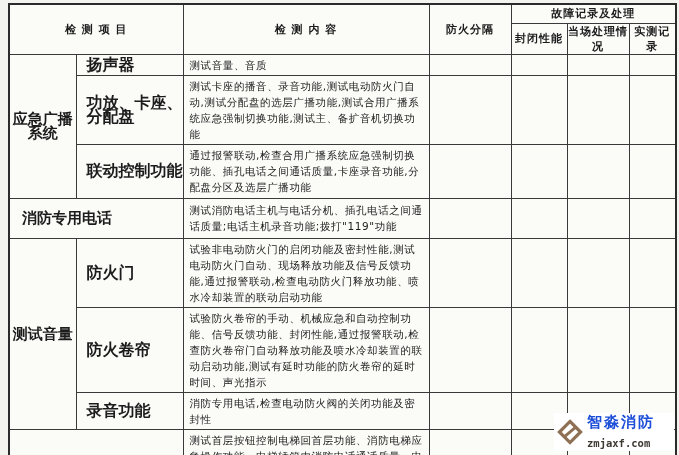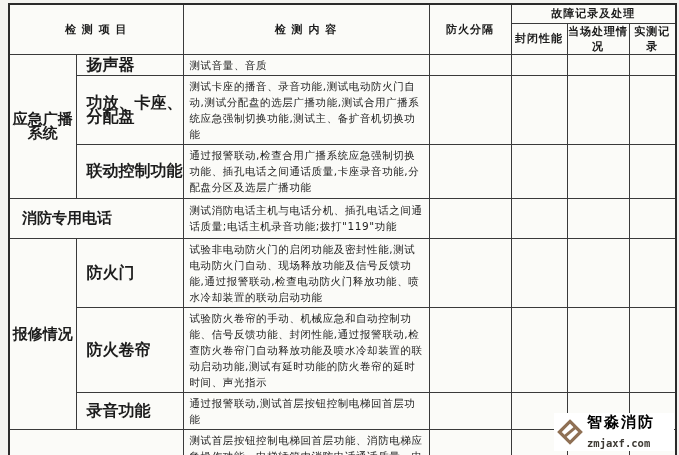--- a/index.html
+++ b/index.html
@@ -43,21 +43,21 @@
     position:absolute;right:5px;bottom:4px;
     width:114px;height:36px;
     background:#ffffff;
     display:flex;align-items:center;gap:4px;
     padding:1px 3px;
     z-index:5;
   }
   .wm-logo{flex:0 0 auto;display:flex;align-items:center;}
   .wm-text{display:flex;flex-direction:column;line-height:1;}
   .wm-brand{
-    font-size:15px;font-weight:bold;color:#000000;letter-spacing:2px;
+    font-size:15px;font-weight:bold;color:#1d4ed8;letter-spacing:2px;
   }
   .wm-domain{
     font-family:"DejaVu Sans Mono",monospace;
     font-size:10.5px;font-weight:bold;color:#3d3933;margin-top:8px;
   }
 </style>
 </head>
 <body>
 
 <table class="sheet">
@@ -113,39 +113,39 @@
   <tr style="height:40px">
     <td class="sys sys-left" colspan="2">消防专用电话</td>
     <td class="content">测试消防电话主机与电话分机、插孔电话之间通话质量;电话主机录音功能;拨打"119"功能</td>
     <td class="blank"></td>
     <td class="blank"></td>
     <td class="blank"></td>
     <td class="blank"></td>
   </tr>
 
   <tr style="height:48px">
-    <td class="sys" rowspan="3">报修情况</td>
+    <td class="sys" rowspan="3">测试音量</td>
     <td class="item">防火门</td>
     <td class="content">试验非电动防火门的启闭功能及密封性能,测试电动防火门自动、现场释放功能及信号反馈功能,通过报警联动,检查电动防火门释放功能、喷水冷却装置的联动启动功能</td>
     <td class="blank"></td>
     <td class="blank"></td>
     <td class="blank"></td>
     <td class="blank"></td>
   </tr>
   <tr style="height:63px">
     <td class="item">防火卷帘</td>
     <td class="content">试验防火卷帘的手动、机械应急和自动控制功能、信号反馈功能、封闭性能,通过报警联动,检查防火卷帘门自动释放功能及喷水冷却装置的联动启动功能,测试有延时功能的防火卷帘的延时时间、声光指示</td>
     <td class="blank"></td>
     <td class="blank"></td>
     <td class="blank"></td>
     <td class="blank"></td>
   </tr>
   <tr style="height:24px">
     <td class="item">录音功能</td>
-    <td class="content">通过报警联动,测试首层按钮控制电梯回首层功能</td>
+    <td class="content">消防专用电话,检查电动防火阀的关闭功能及密封性</td>
     <td class="blank"></td>
     <td class="blank"></td>
     <td class="blank"></td>
     <td class="blank"></td>
   </tr>
 
   <tr style="height:48px">
     <td class="sys sys-left" colspan="2">消防电梯</td>
     <td class="content">测试首层按钮控制电梯回首层功能、消防电梯应急操作功能、电梯轿箱内消防电话通话质量、电梯井排水设备排水功能,通过报警联动,检查电梯自动迫降功能</td>
     <td class="blank"></td>

